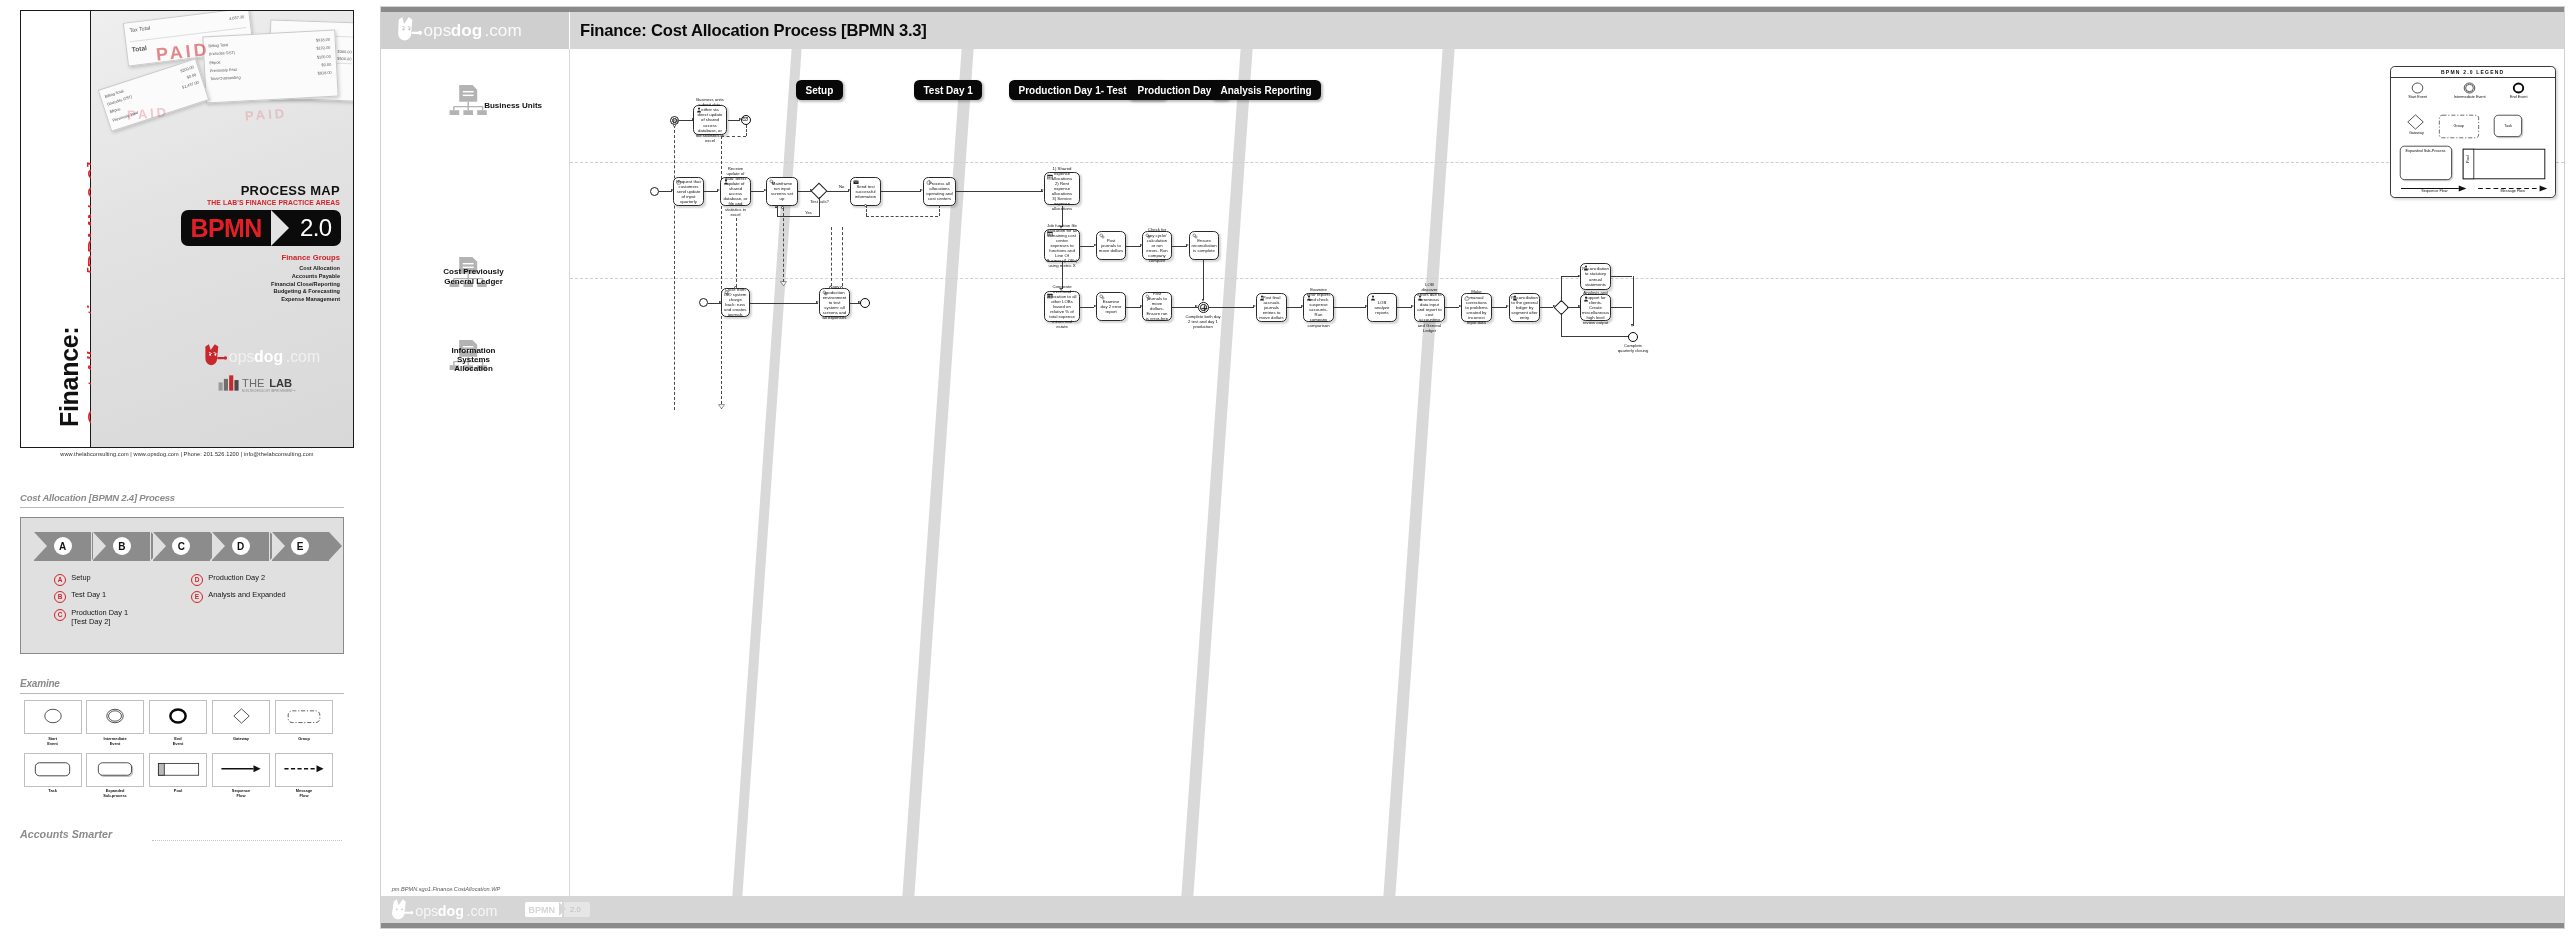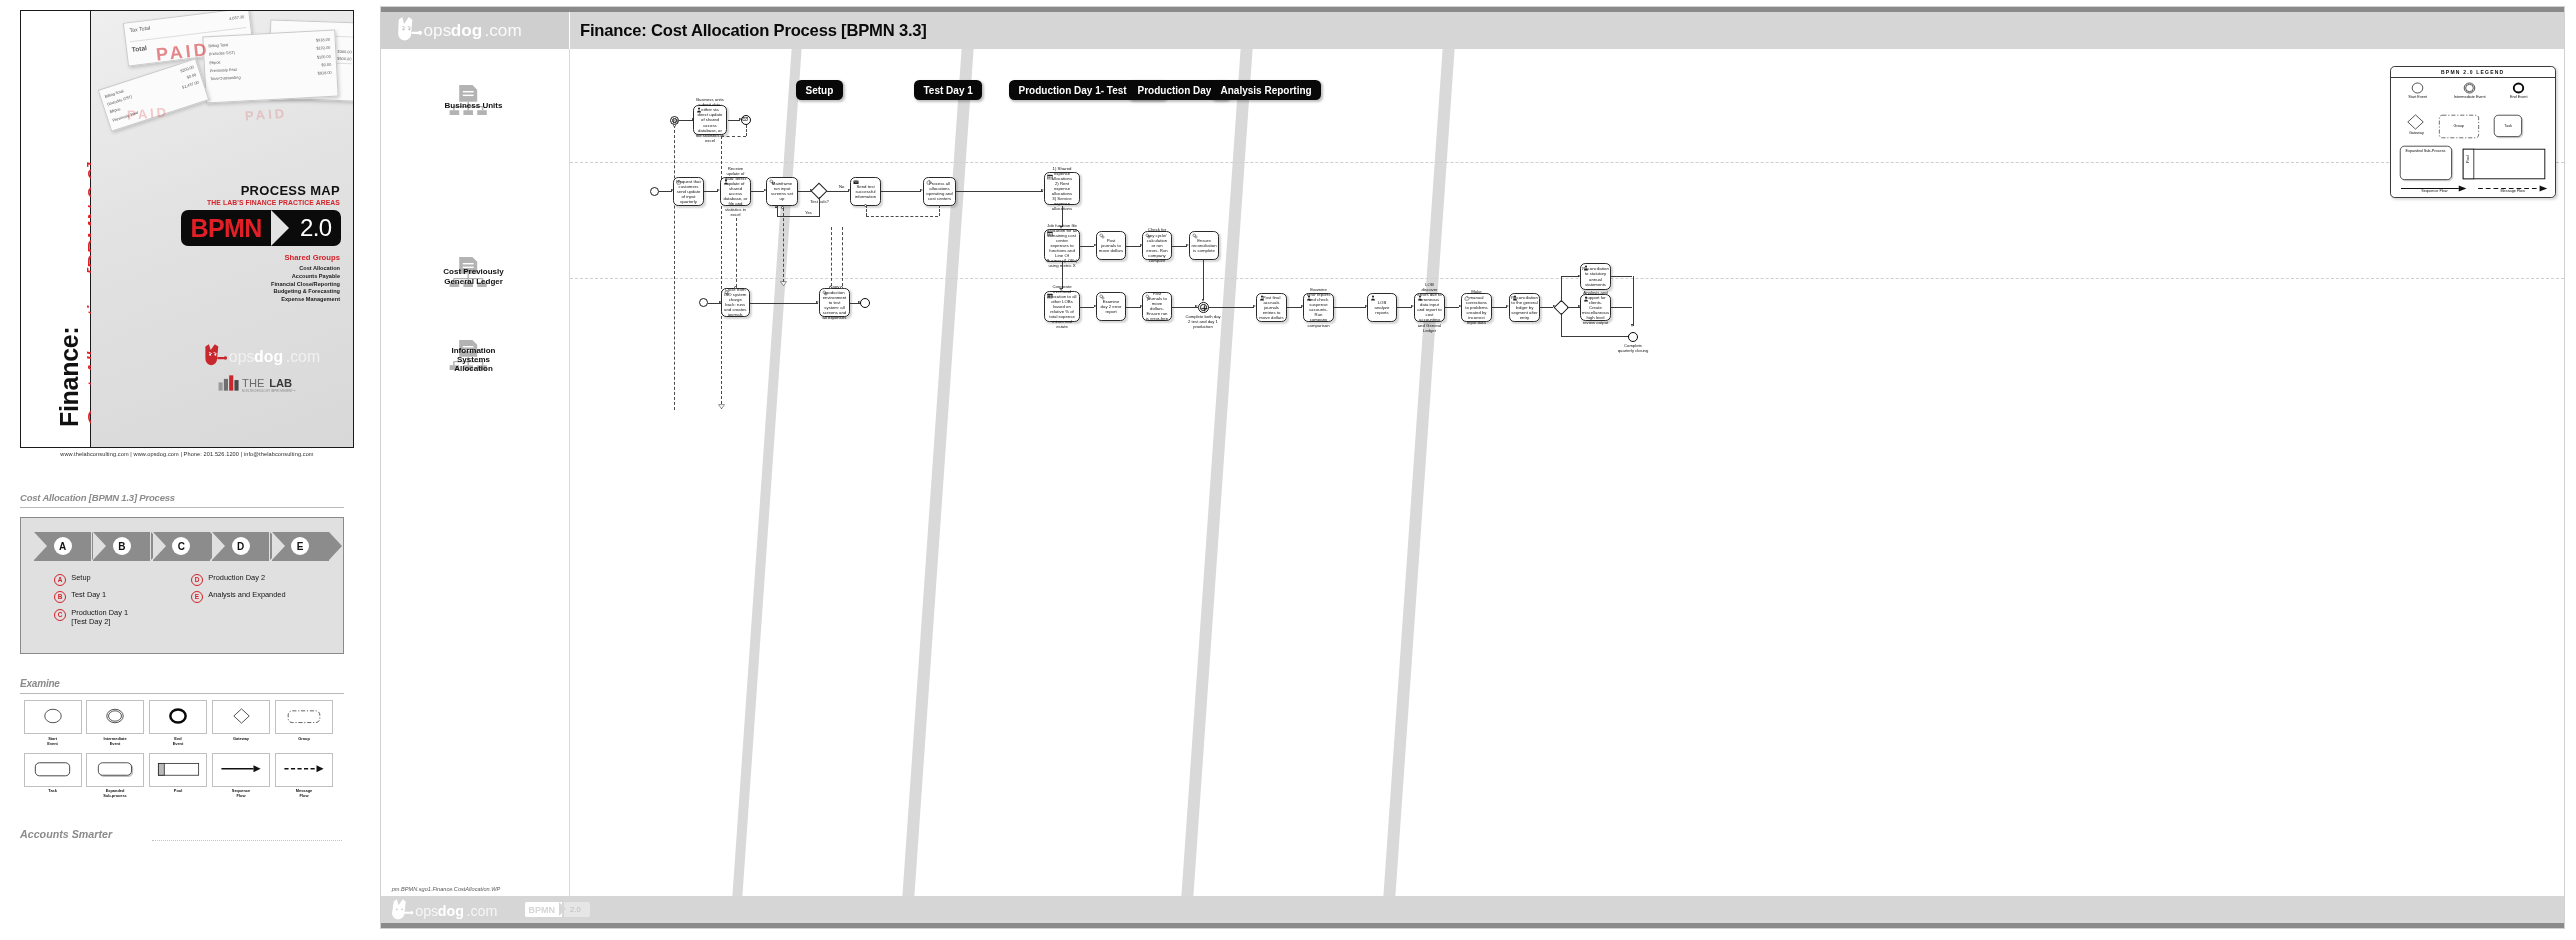--- a/index.html
+++ b/index.html
@@ -165,21 +165,21 @@
 
       <div class="bpmn-badge">
         <div class="bb-left"></div>
           <div class="bb-arrow"></div>
           <div class="bb-notch"></div>
           <div class="bb-right"></div>
         <div class="bb-t1">BPMN</div>
         <div class="bb-t2">2.0</div>
       </div>
 
-      <div class="fin-grp">Shared Groups</div>
+      <div class="fin-grp">Finance Groups</div>
       <div class="fin-li" style="top:254px">Cost Allocation</div>
       <div class="fin-li" style="top:262px">Accounts Payable</div>
       <div class="fin-li" style="top:270px">Financial Close/Reporting</div>
       <div class="fin-li" style="top:277px">Budgeting &amp; Forecasting</div>
       <div class="fin-li" style="top:285px">Expense Management</div>
 
       <div class="ops-logo">
         <svg width="125" height="27" viewBox="0 0 210 46">
           <g>
               <path d="M6 6 L12 2 L15 12 L22 2 L28 6 L26 26 Q26 36 16 38 Q6 36 6 26 Z" fill="#c8272d"></path>
@@ -202,21 +202,21 @@
             <rect x="27" y="12" width="7" height="18" fill="#4a4a4a"></rect>
           <text x="40" y="24" font-family="Liberation Sans, sans-serif" font-size="19" fill="#6a6a6a">THE </text>
           <text x="86" y="24" font-family="Liberation Sans, sans-serif" font-size="19" font-weight="bold" fill="#3a3a3a">LAB</text>
           <text x="40" y="32" font-family="Liberation Sans, sans-serif" font-size="5" fill="#8a8a8a">NON-TECHNOLOGY IMPROVEMENT™</text>
         </svg>
       </div>
     </div>
   </div>
   <div class="cover-foot">www.thelabconsulting.com   |   www.opsdog.com   |   Phone: 201.526.1200   |   info@thelabconsulting.com</div>
 
-  <div class="sb-h" style="left:20px;top:492px;">Cost Allocation [BPMN 1.3] Process</div>
+  <div class="sb-h" style="left:20px;top:492px;">Cost Allocation [BPMN 2.4] Process</div>
   <div class="sb-rule" style="left:20px;top:507px;width:324px;"></div>
 
   <div class="procbox">
     <div class="chev-row">
       <div class="chev">
           <div class="chev-l">A</div>
         </div>
       <div class="chev">
           <div class="chev-l">B</div>
         </div>
@@ -371,21 +371,21 @@
         <svg width="42" height="30" viewBox="0 0 70 50">
             <path d="M22 0 h22 l8 8 v20 h-30 z" fill="#b3b3b3"></path>
             <rect x="28" y="10" width="18" height="2.4" fill="#fff"></rect>
             <rect x="28" y="16" width="18" height="2.4" fill="#fff"></rect>
         <path d="M37 28 v8 M13 36 h48 M13 36 v6 M37 36 v6 M61 36 v6" stroke="#b3b3b3" stroke-width="2.4" fill="none"></path>
         <rect x="6" y="42" width="16" height="10" fill="#b3b3b3"></rect>
             <rect x="29" y="42" width="16" height="10" fill="#b3b3b3"></rect>
             <rect x="52" y="42" width="16" height="10" fill="#b3b3b3"></rect>
           </svg>
       </div>
-      <div class="lane-ttl" style="left:24px;top:52px;white-space:pre-line;">Business Units</div>
+      <div class="lane-ttl" style="left:24px;top:52px;white-space:pre-line;text-align:right;">Business Units</div>
 
       <div class="lane-ico" style="left:65px;top:208px;">
         <svg width="42" height="30" viewBox="0 0 70 50">
             <path d="M22 0 h22 l8 8 v20 h-30 z" fill="#b3b3b3"></path>
             <rect x="28" y="10" width="18" height="2.4" fill="#fff"></rect>
             <rect x="28" y="16" width="18" height="2.4" fill="#fff"></rect>
         <path d="M37 28 v8 M13 36 h48 M13 36 v6 M37 36 v6 M61 36 v6" stroke="#b3b3b3" stroke-width="2.4" fill="none"></path>
         <rect x="6" y="42" width="16" height="10" fill="#b3b3b3"></rect>
             <rect x="29" y="42" width="16" height="10" fill="#b3b3b3"></rect>
             <rect x="52" y="42" width="16" height="10" fill="#b3b3b3"></rect>

